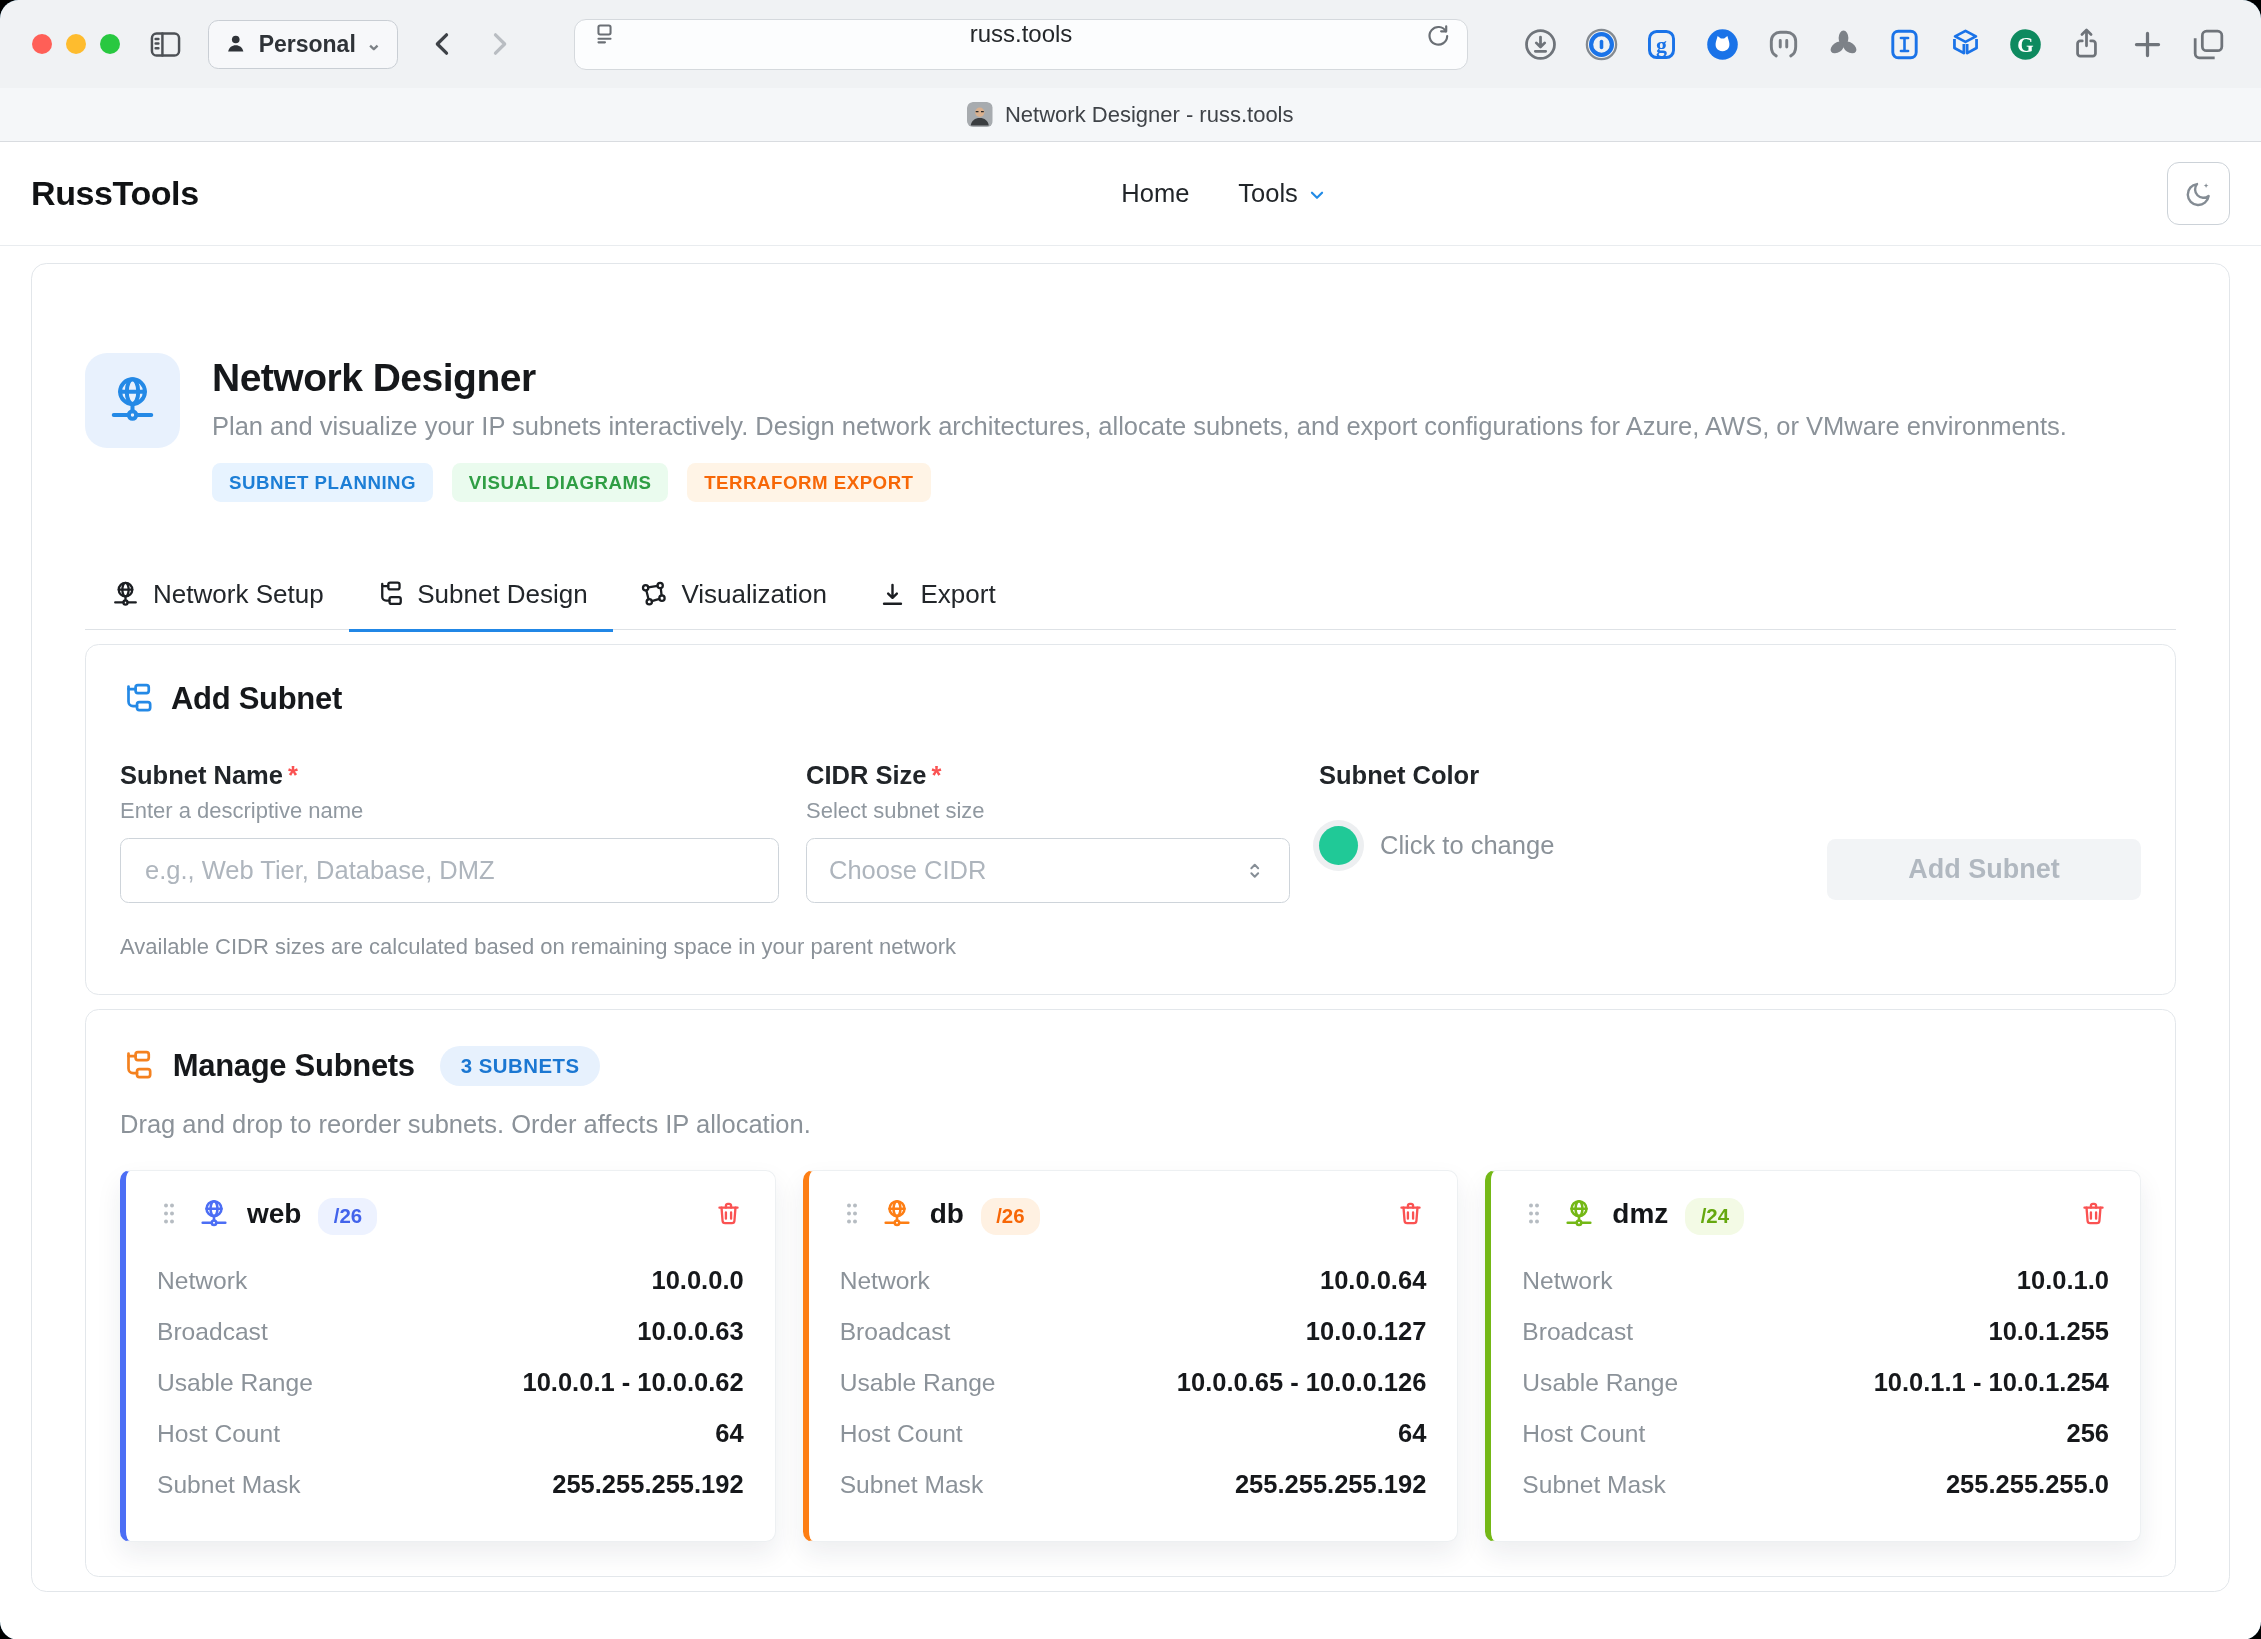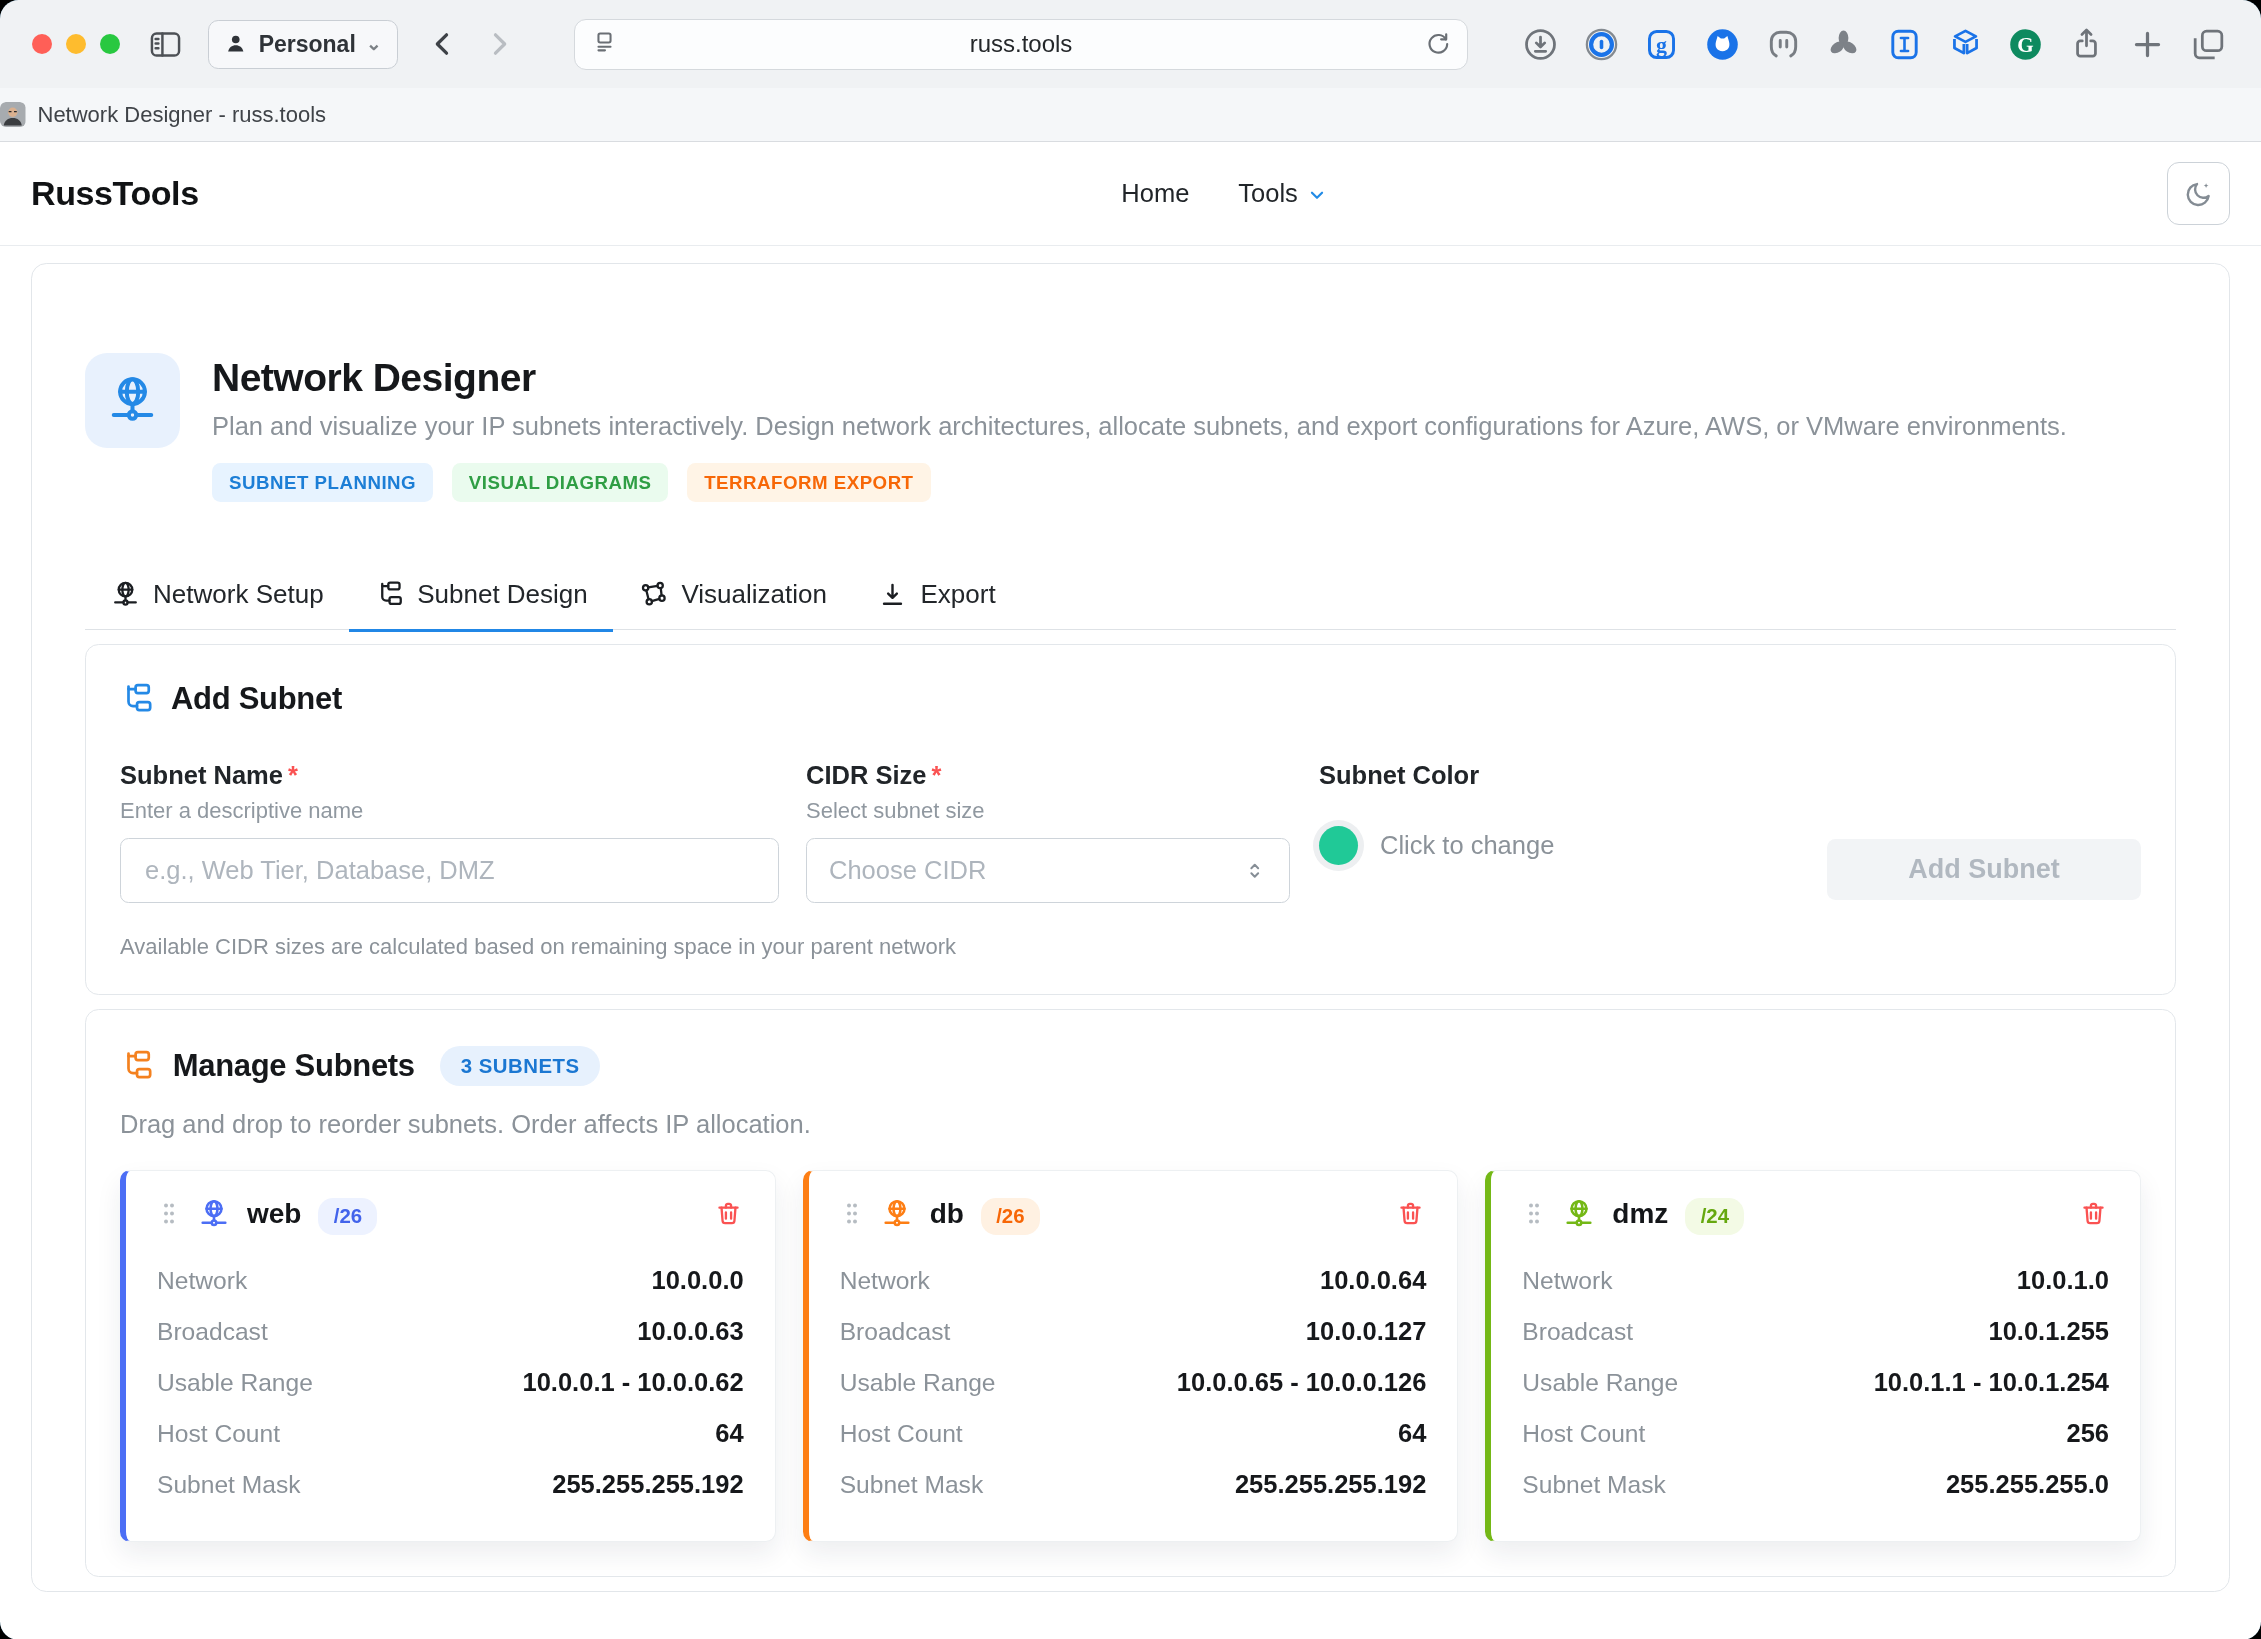--- a/index.html
+++ b/index.html
@@ -13,29 +13,29 @@
   .light { width:20.4px; height:20.4px; border-radius:50%; }
   .light.red{ background:#ff5f57; } .light.yellow{ background:#febc2e; } .light.green{ background:#28c840; }
   .tb-btn { display:flex; align-items:center; justify-content:center; width:42px; height:42px; color:#4d5156; }
   .sidebar-btn { margin-left:24px; }
   .profile-pill { display:flex; align-items:center; gap:10.2px; height:49px; padding:0 15.3px 0 13.6px;
                   border:1.7px solid #c9ced4; border-radius:10.2px; background:#f7f8fa; color:#2f3338;
                   font-size:23px; font-weight:700; margin-left:22px; }
   .profile-chevron { color:#7b8085; font-size:18.7px; }
   .nav-arrows { display:flex; align-items:center; gap:13.6px; margin-left:24px; }
   .arrow-fwd { color:#b9bdc2; }
-  .url-bar { display:flex; align-items:center; height:51px; border:1.7px solid #d5d9dd; background:#fcfdfe;
+  .url-bar { display:flex; align-items:flex-start; height:51px; border:1.7px solid #d5d9dd; background:#fcfdfe;
              border-radius:12px; flex:1 1 auto; max-width:901px; margin-left:54px; margin-right:51px; padding:0 15.3px; }
   .url-text { flex:1; text-align:center; font-size:24px; color:#24272a; }
   .url-icon { color:#6a6f75; }
   .right-icons { display:flex; align-items:center; gap:18.7px; margin-left:auto; }
   .ext { color:#74797f; }
 
   .tabstrip { height:54px; background:#f5f7f9; border-bottom:1.7px solid #d9dce0; display:flex;
-              align-items:center; gap:12px; }
+              align-items:center; justify-content:center; gap:12px; }
   .favicon { width:25.5px; height:25.5px; border-radius:6px; overflow:hidden; display:block; }
   .tab-title { font-size:22px; color:#3f4348; }
 
   
   .site-header { height:104px; background:#fff; border-bottom:1.7px solid #e9ecef; display:flex;
                  align-items:center; padding:0 31px; flex:0 0 auto; }
   .brand { font-size:34px; font-weight:700; color:#101214; letter-spacing:-0.4px; }
   .main-nav { display:flex; align-items:center; gap:49px; margin:0 auto; transform:translateX(42px); }
   .nav-item { font-size:25.5px; color:#212529; display:flex; align-items:center; gap:8.5px; cursor:default; }
   .nav-chevron { color:#228be6; margin-top:3.4px; }

